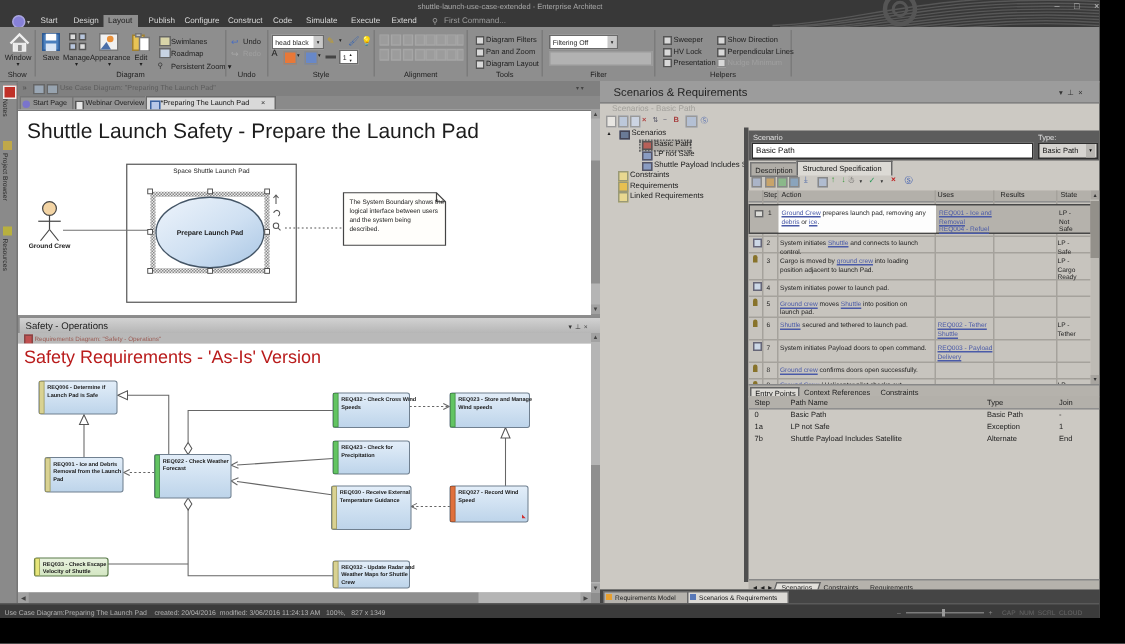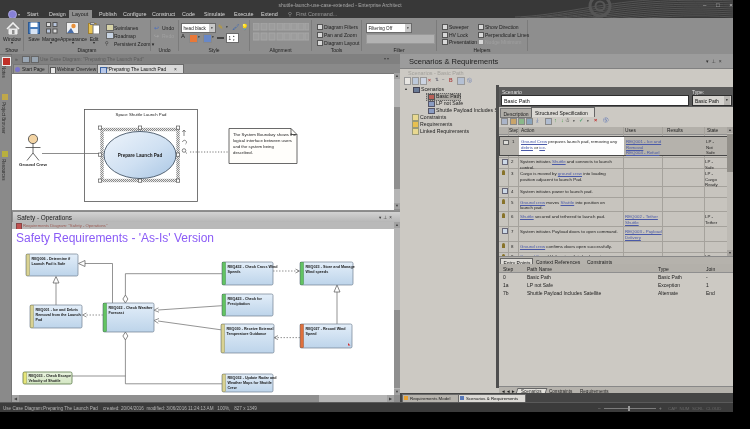--- a/index.html
+++ b/index.html
@@ -215,20 +215,21 @@
       <div class="abs tx" style="left:8px;top:1.5px;font-size:4.8px;color:#222;">Webinar Overview</div>
     </div>
     <div class="abs" style="left:85px;top:0;width:85px;height:9.5px;border:1px solid #6a6a6a;background:#d9d9d9;">
       <div class="abs" style="left:2px;top:1.5px;width:5px;height:5px;background:#b8c8e8;border:0.5px solid #3b62a0;"></div>
       <div class="abs tx" style="left:9px;top:1.5px;font-size:4.8px;color:#111;">*Preparing The Launch Pad</div>
       <div class="abs tx" style="left:76px;top:1.5px;font-size:4.8px;color:#333;">×</div>
     </div>
   </div>
 
   <div class="abs" style="left:12px;top:73px;width:382px;height:136px;background:#ffffff;border-top:1px solid #777;overflow:hidden;">
+    <div class="abs tx" style="left:6px;top:5px;font-size:14px;color:#1c1c1c;">Shuttle Launch Safety - Prepare the Launch Pad</div>
     <svg class="abs" style="left:0;top:0;" width="382" height="136" viewBox="0 0 382 136">
       <defs>
         <linearGradient id="ucg" x1="0" y1="0" x2="1" y2="1">
           <stop offset="0" stop-color="#eef4fb"></stop>
           <stop offset="0.55" stop-color="#cfe0f2"></stop>
           <stop offset="1" stop-color="#a9c6e4"></stop>
         </linearGradient>
         <pattern id="hatch" width="2" height="2" patternUnits="userSpaceOnUse">
           <rect width="2" height="2" fill="#e9e9e9"></rect>
           <rect width="1" height="1" fill="#8a8a8a"></rect>
@@ -297,21 +298,21 @@
   <div class="abs" style="left:12px;top:211px;width:388px;height:11px;background:linear-gradient(#d2d2d2,#b3b3b3);border:1px solid #8a8a8a;">
     <div class="abs tx" style="left:4px;top:2px;font-size:6.4px;color:#222;">Safety - Operations</div>
     <div class="abs tx" style="left:366px;top:2.5px;font-size:4.5px;color:#333;letter-spacing:2px;">▾⊥×</div>
   </div>
   <div class="abs" style="left:12px;top:222px;width:382px;height:6.5px;background:#b9b9b9;">
     <div class="abs" style="left:4px;top:1px;width:4px;height:4.5px;background:#c05050;border:0.5px solid #844;"></div>
     <div class="abs tx" style="left:11px;top:1px;font-size:4.2px;color:#9a5a52;">Requirements Diagram: "Safety - Operations"</div>
   </div>
 
   <div class="abs" style="left:12px;top:228.5px;width:382px;height:166.5px;background:#ffffff;overflow:hidden;">
-    <div class="abs tx" style="left:4px;top:2.5px;font-size:12px;color:#8b5cf6;">Safety Requirements - 'As-Is' Version</div>
+    <div class="abs tx" style="left:4px;top:2.5px;font-size:12px;color:#b91c1c;">Safety Requirements - 'As-Is' Version</div>
     <svg class="abs" style="left:0;top:0;" width="382" height="167" viewBox="0 0 382 167">
       <defs>
         <linearGradient id="rqg" x1="0" y1="0" x2="0" y2="1">
           <stop offset="0" stop-color="#e3eef9"></stop>
           <stop offset="1" stop-color="#bdd4ea"></stop>
         </linearGradient>
         <linearGradient id="rqgr" x1="0" y1="0" x2="0" y2="1">
           <stop offset="0" stop-color="#e9f3e0"></stop>
           <stop offset="1" stop-color="#d3e6c2"></stop>
         </linearGradient>

